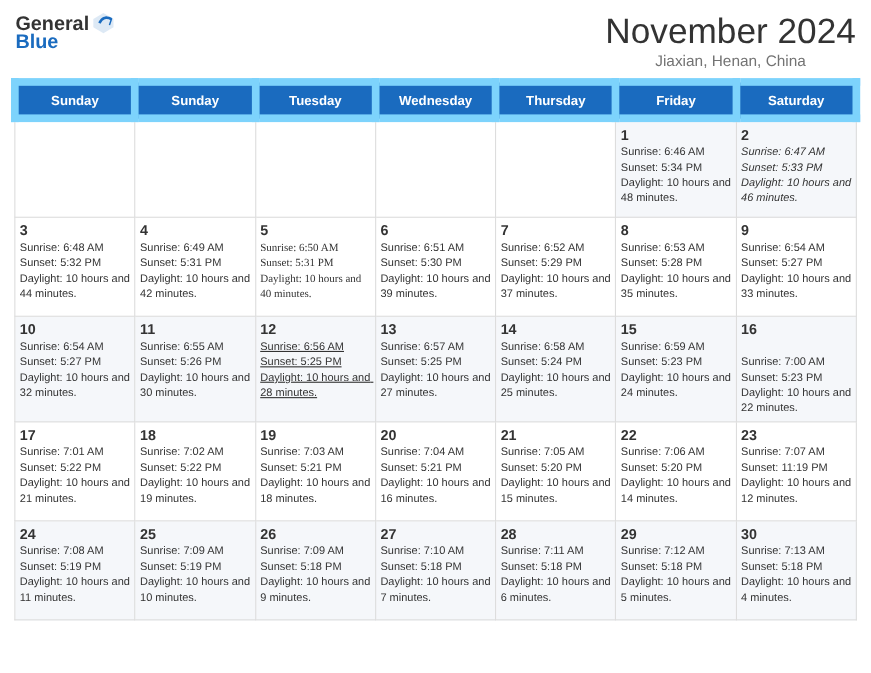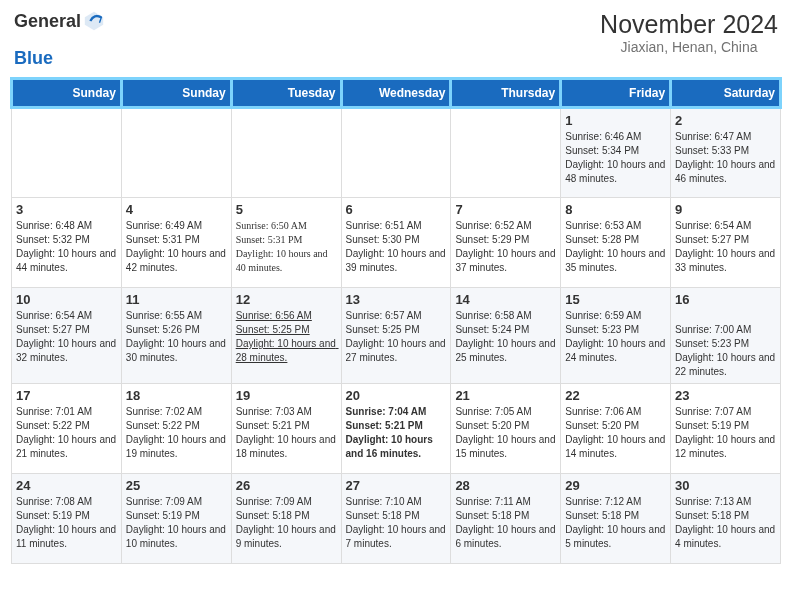--- a/index.html
+++ b/index.html
@@ -34,21 +34,21 @@
     }
     .logo-icon {
       width: 22px;
       height: 22px;
       margin-left: 2px;
     }
     .title-block {
       text-align: right;
     }
     .calendar-title {
-      font-size: 25px;
+      font-size: 32px;
       font-weight: normal;
       color: #333;
     }
     .calendar-subtitle {
       font-size: 14px;
       color: #737373;
       text-align: center;
     }
     table {
       width: 100%;
@@ -56,22 +56,22 @@
       table-layout: fixed;
     }
     thead tr {
       background: #1a6bbf;
     }
     thead th {
       color: #fff;
       font-size: 12px;
       font-weight: bold;
       padding: 6px 4px;
-      text-align: right;
-      border: 3px solid #7dd3fc;
+      text-align: center;
+      border: 7px solid #7dd3fc;
     }
     tbody tr {
       border-bottom: 1px solid #ccc;
     }
     tbody td {
       vertical-align: top;
       font-size: 10px;
       color: #333;
       padding: 4px;
       border: 1px solid #ddd;
@@ -96,21 +96,21 @@
     }
     .empty-cell {
       background: #fff !important;
     }
   </style>
 </head>
 <body>
 
 <div class="header">
   <div class="logo">
-    <div style="display:flex;flex-direction:column;align-items:flex-start;gap:20px;">
+    <div style="display:flex;flex-direction:column;align-items:flex-start;">
       <div style="display:flex;align-items:center;">
         <span class="logo-text-general">General</span>
         <svg class="logo-icon" viewBox="0 0 24 24" xmlns="http://www.w3.org/2000/svg">
           <polygon points="12,2 22,8 22,16 12,22 2,16 2,8" fill="#1a6bbf" opacity="0.15"></polygon>
           <path d="M8 12 Q12 4 20 8" stroke="#1a6bbf" stroke-width="2.5" fill="none"></path>
           <path d="M14 6 L20 8 L18 14" stroke="#1a6bbf" stroke-width="1.5" fill="none"></path>
         </svg>
       </div>
       <span class="logo-text-blue" style="margin-top:-4px;">Blue</span>
     </div>
@@ -141,21 +141,21 @@
         <td class="empty-cell"></td>
         <td class="empty-cell"></td>
         <td>
           <span class="day-number">1</span>
           <div class="day-info" style="white-space: pre-wrap;">Sunrise: 6:46 AM
 Sunset: 5:34 PM
 Daylight: 10 hours and 48 minutes.</div>
         </td>
         <td>
           <span class="day-number">2</span>
-          <div class="day-info" style="white-space: pre-wrap;">Sunrise: 6:47 AM
+          <div class="day-info" style="white-space: pre-wrap; font-style: italic;">Sunrise: 6:47 AM
 Sunset: 5:33 PM
 Daylight: 10 hours and 46 minutes.</div>
         </td>
       </tr>
       <tr>
         <td>
           <span class="day-number">3</span>
           <div class="day-info" style="white-space: pre-wrap;">Sunrise: 6:48 AM
 Sunset: 5:32 PM
 Daylight: 10 hours and 44 minutes.</div>
@@ -255,40 +255,40 @@
 Daylight: 10 hours and 19 minutes.</div>
         </td>
         <td>
           <span class="day-number">19</span>
           <div class="day-info" style="white-space: pre-wrap;">Sunrise: 7:03 AM
 Sunset: 5:21 PM
 Daylight: 10 hours and 18 minutes.</div>
         </td>
         <td>
           <span class="day-number">20</span>
-          <div class="day-info" style="white-space: pre-wrap; font-weight: bold;">Sunrise: 7:04 AM
+          <div class="day-info" style="white-space: pre-wrap;">Sunrise: 7:04 AM
 Sunset: 5:21 PM
 Daylight: 10 hours and 16 minutes.</div>
         </td>
         <td>
           <span class="day-number">21</span>
           <div class="day-info" style="white-space: pre-wrap;">Sunrise: 7:05 AM
 Sunset: 5:20 PM
 Daylight: 10 hours and 15 minutes.</div>
         </td>
         <td>
           <span class="day-number">22</span>
           <div class="day-info" style="white-space: pre-wrap;">Sunrise: 7:06 AM
 Sunset: 5:20 PM
 Daylight: 10 hours and 14 minutes.</div>
         </td>
         <td>
           <span class="day-number">23</span>
           <div class="day-info" style="white-space: pre-wrap;">Sunrise: 7:07 AM
-Sunset: 5:19 PM
+Sunset: 11:19 PM
 Daylight: 10 hours and 12 minutes.</div>
         </td>
       </tr>
       <tr>
         <td>
           <span class="day-number">24</span>
           <div class="day-info" style="white-space: pre-wrap;">Sunrise: 7:08 AM
 Sunset: 5:19 PM
 Daylight: 10 hours and 11 minutes.</div>
         </td>

